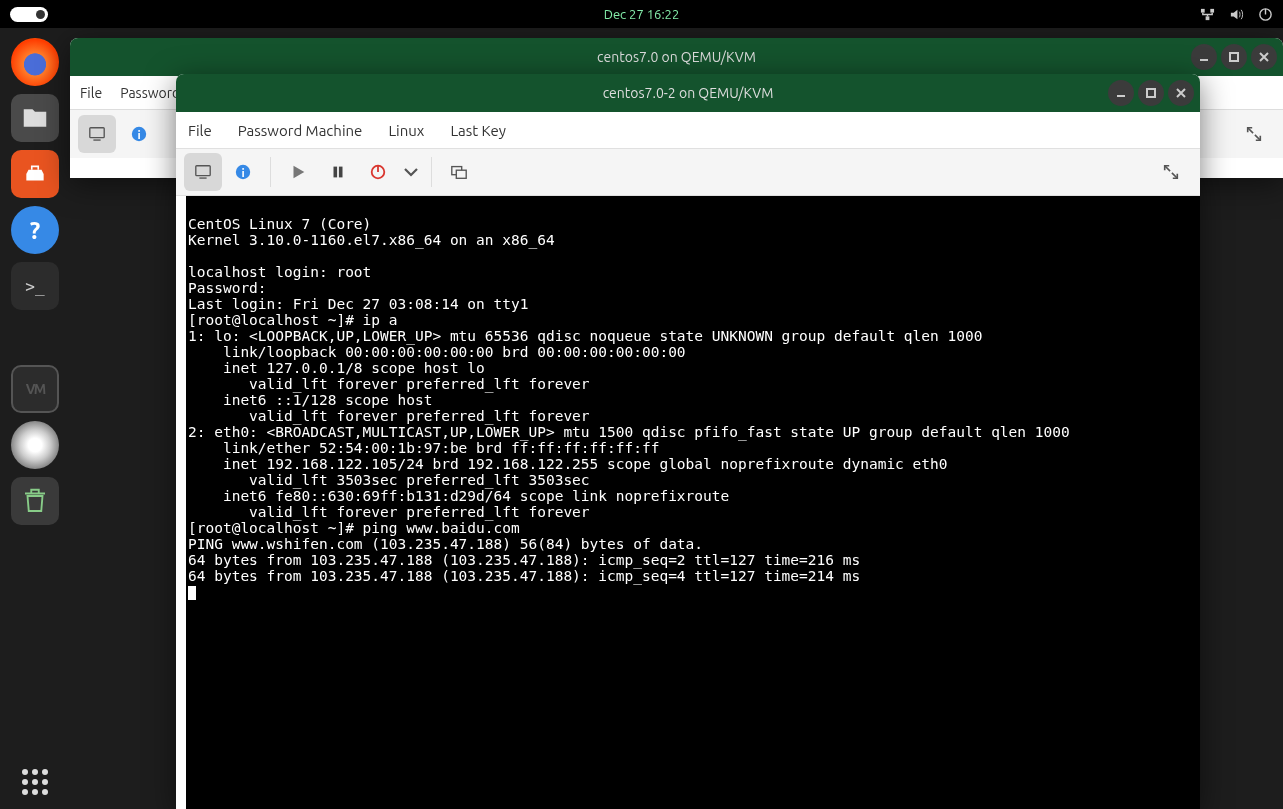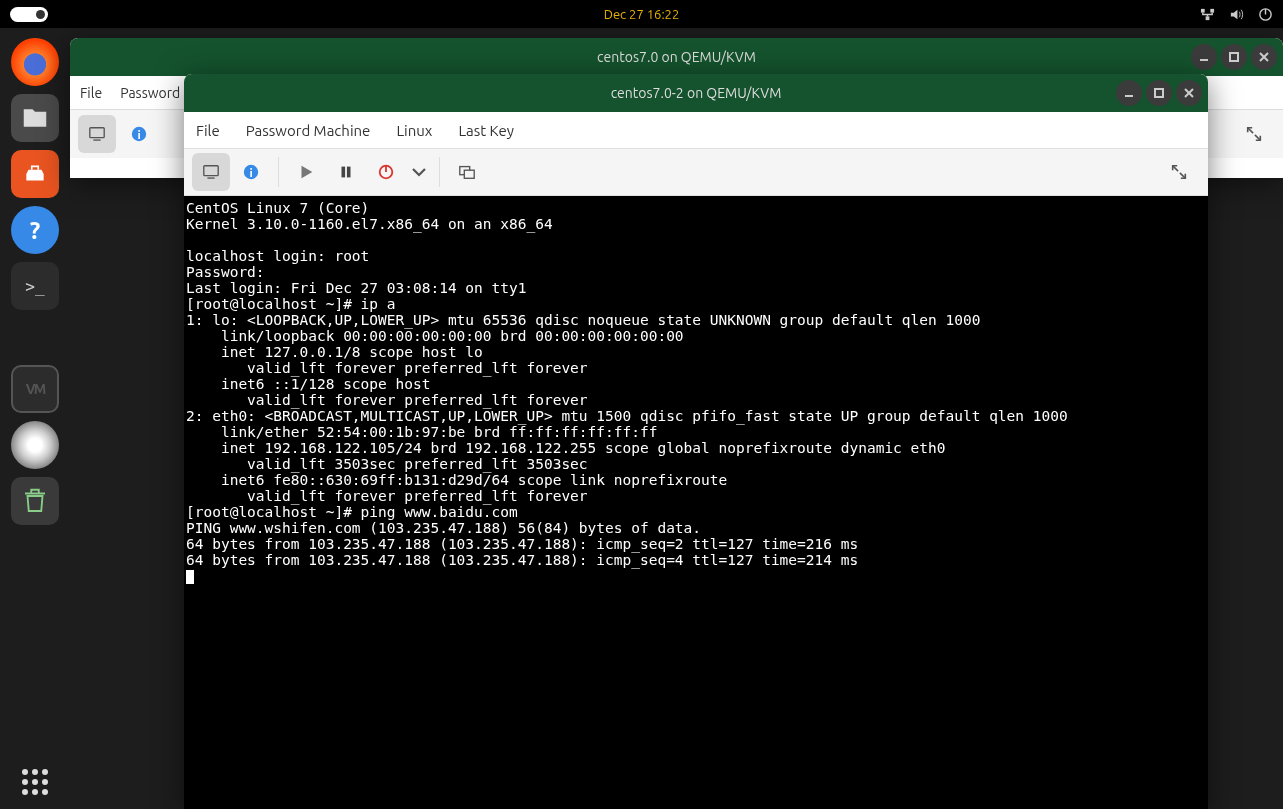--- a/index.html
+++ b/index.html
@@ -1,19 +1,19 @@
 <!DOCTYPE html>
 <html><head>
 <meta charset="utf-8">
 <style>
 * { margin:0; padding:0; box-sizing:border-box; }
 body { width:1283px; height:809px; background:#1d1d1d; font-family:Ubuntu,Arial,sans-serif; overflow:hidden; position:relative; }
 
 
-.topbar { height:28px; background:#000; color:#eab308; display:flex; align-items:center; font-size:13px; position:relative; }
+.topbar { height:28px; background:#000; color:#86efac; display:flex; align-items:center; font-size:13px; position:relative; }
 .topbar .pill { width:38px; height:15px; background:#fff; border-radius:8px; margin-left:10px; position:relative; }
 .topbar .pill::after { content:''; position:absolute; right:3px; top:3px; width:9px; height:9px; background:#333; border-radius:50%; }
 .topbar .clock { position:absolute; left:50%; transform:translateX(-50%); }
 .topbar .tray { position:absolute; right:10px; display:flex; gap:14px; align-items:center; }
 .topbar .tray svg { width:15px; height:15px; fill:#ccc; }
 
 
 .dock { position:absolute; left:0; top:28px; width:70px; height:781px; background:rgba(30,30,30,0.6); display:flex; flex-direction:column; align-items:center; padding-top:10px; gap:8px; }
 .dock .icon { width:48px; height:48px; border-radius:10px; display:flex; align-items:center; justify-content:center; font-size:24px; }
 .dock .firefox { background:radial-gradient(circle at 50% 55%,#4a6dd8 30%,#ff7b29 32%,#ff3c00 70%,#ffb800 100%); border-radius:50%; }
@@ -39,27 +39,27 @@
 
 .win-back { left:70px; top:38px; width:1213px; height:140px; }
 .win-back .menubar { height:34px; background:#fff; display:flex; align-items:center; padding:0 10px; gap:18px; font-size:14px; color:#333; border-bottom:1px solid #ddd; }
 .win-back .toolbar { height:48px; background:#f5f5f5; display:flex; align-items:center; padding:0 8px; gap:4px; position:relative; }
 .tbtn { width:38px; height:38px; border-radius:6px; display:flex; align-items:center; justify-content:center; }
 .tbtn.active{background:#d8d8d8;}
 .tbtn svg{width:18px;height:18px;}
 .fsbtn { position:absolute; right:10px; }
 
 
-.win-front { left:184px; top:74px; width:1024px; height:735px; z-index:10; }
+.win-front { left:176px; top:74px; width:1024px; height:735px; z-index:10; }
 .win-front .menubar { height:36px; background:#fff; display:flex; align-items:center; padding:0 12px; gap:26px; font-size:15px; color:#333; }
 .win-front .toolbar { height:48px; background:#f5f5f5; display:flex; align-items:center; padding:0 8px; gap:2px; border-top:1px solid #e0e0e0; border-bottom:1px solid #e0e0e0; position:relative; }
 .sep { width:1px; height:30px; background:#ddd; margin:0 6px; }
 
 
-.terminal { background:#000; color:#fff; font-family:"DejaVu Sans Mono","Courier New",monospace; font-size:14.5px; line-height:16px; padding:4px 2px; height:613px; white-space:pre; overflow:hidden; }
+.terminal { background:#000; color:#fff; font-family:"DejaVu Sans Mono","Courier New",monospace; font-size:14.5px; line-height:16px; padding:20px 2px; height:613px; white-space:pre; overflow:hidden;margin-left:10px; }
 .cursor { display:inline-block; width:8px; height:14px; background:#fff; vertical-align:bottom; }
 </style>
 </head>
 <body>
 
 <div class="topbar">
   <div class="pill"></div>
   <div class="clock">Dec 27  16:22</div>
   <div class="tray">
     <svg viewBox="0 0 16 16">

